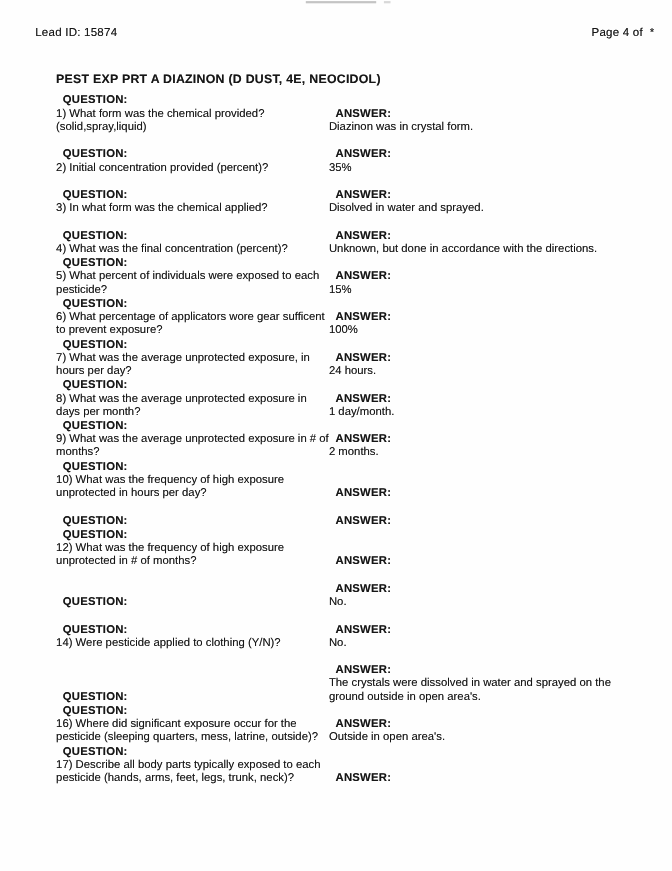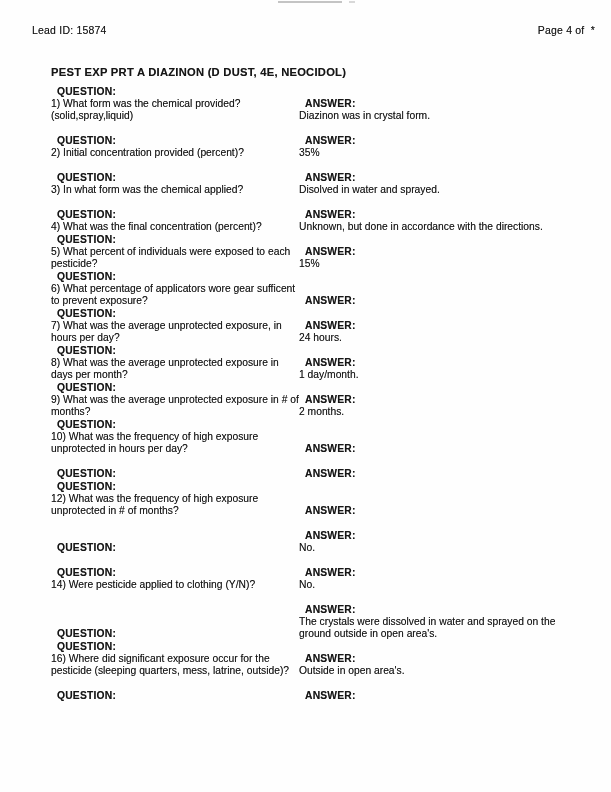--- a/index.html
+++ b/index.html
@@ -156,20 +156,21 @@
     </div>
   </div>
 
   <div class="qa-row">
     <div class="q-col">
       <div class="q-label">QUESTION:</div>
       <div class="q-text">6) What percentage of applicators wore gear sufficent to prevent exposure?</div>
     </div>
     <div class="a-col">
       <div class="a-label">ANSWER:</div>
+      <div class="a-text">100%</div>
     </div>
   </div>
 
   <div class="qa-row">
     <div class="q-col">
       <div class="q-label">QUESTION:</div>
       <div class="q-text">7) What was the average unprotected exposure, in hours per day?</div>
     </div>
     <div class="a-col">
       <div class="a-label">ANSWER:</div>
@@ -269,20 +270,21 @@
     </div>
     <div class="a-col">
       <div class="a-label">ANSWER:</div>
       <div class="a-text">Outside in open area's.</div>
     </div>
   </div>
 
   <div class="qa-row">
     <div class="q-col">
       <div class="q-label">QUESTION:</div>
+      <div class="q-text">17) Describe all body parts typically exposed to each pesticide (hands, arms, feet, legs, trunk, neck)?</div>
     </div>
     <div class="a-col">
       <div class="a-label">ANSWER:</div>
     </div>
   </div>
 </div>
   </div>
 
 </div>
 

